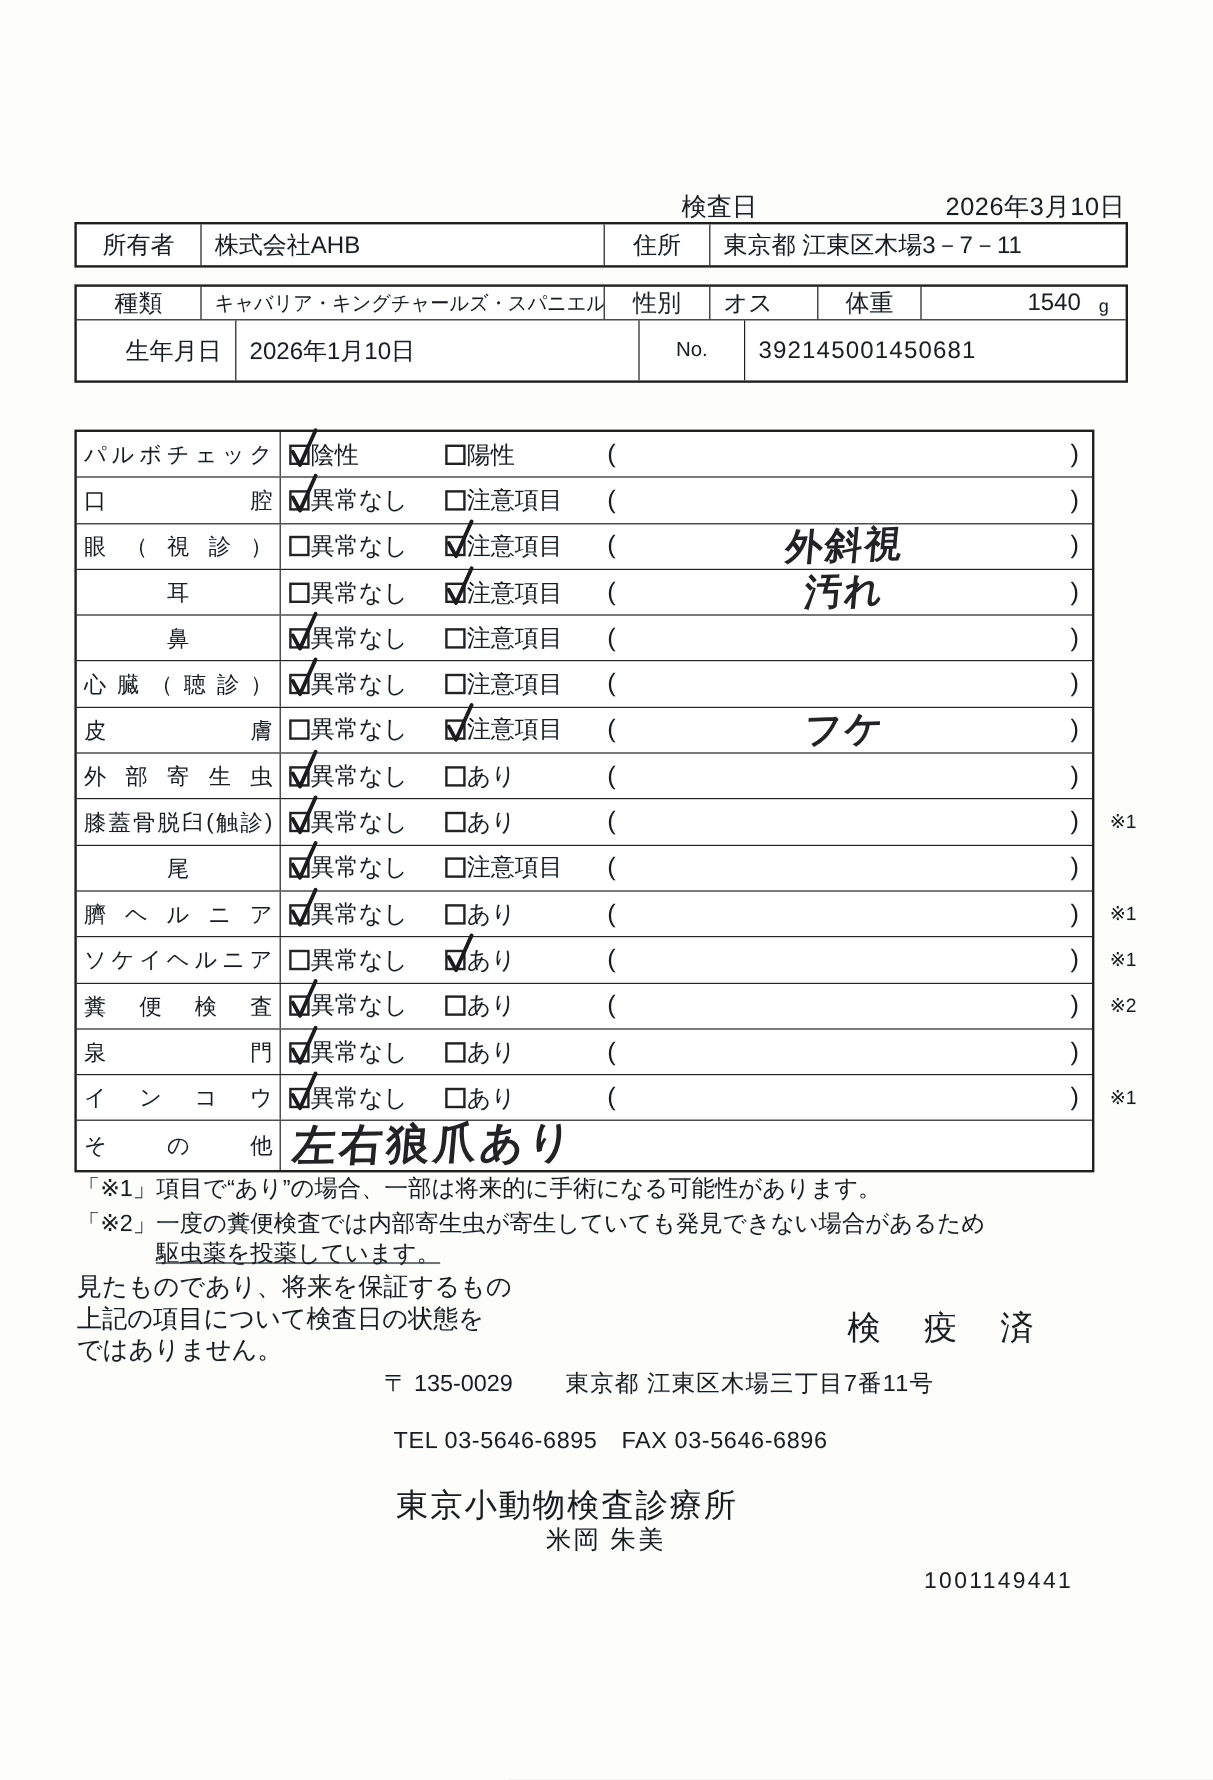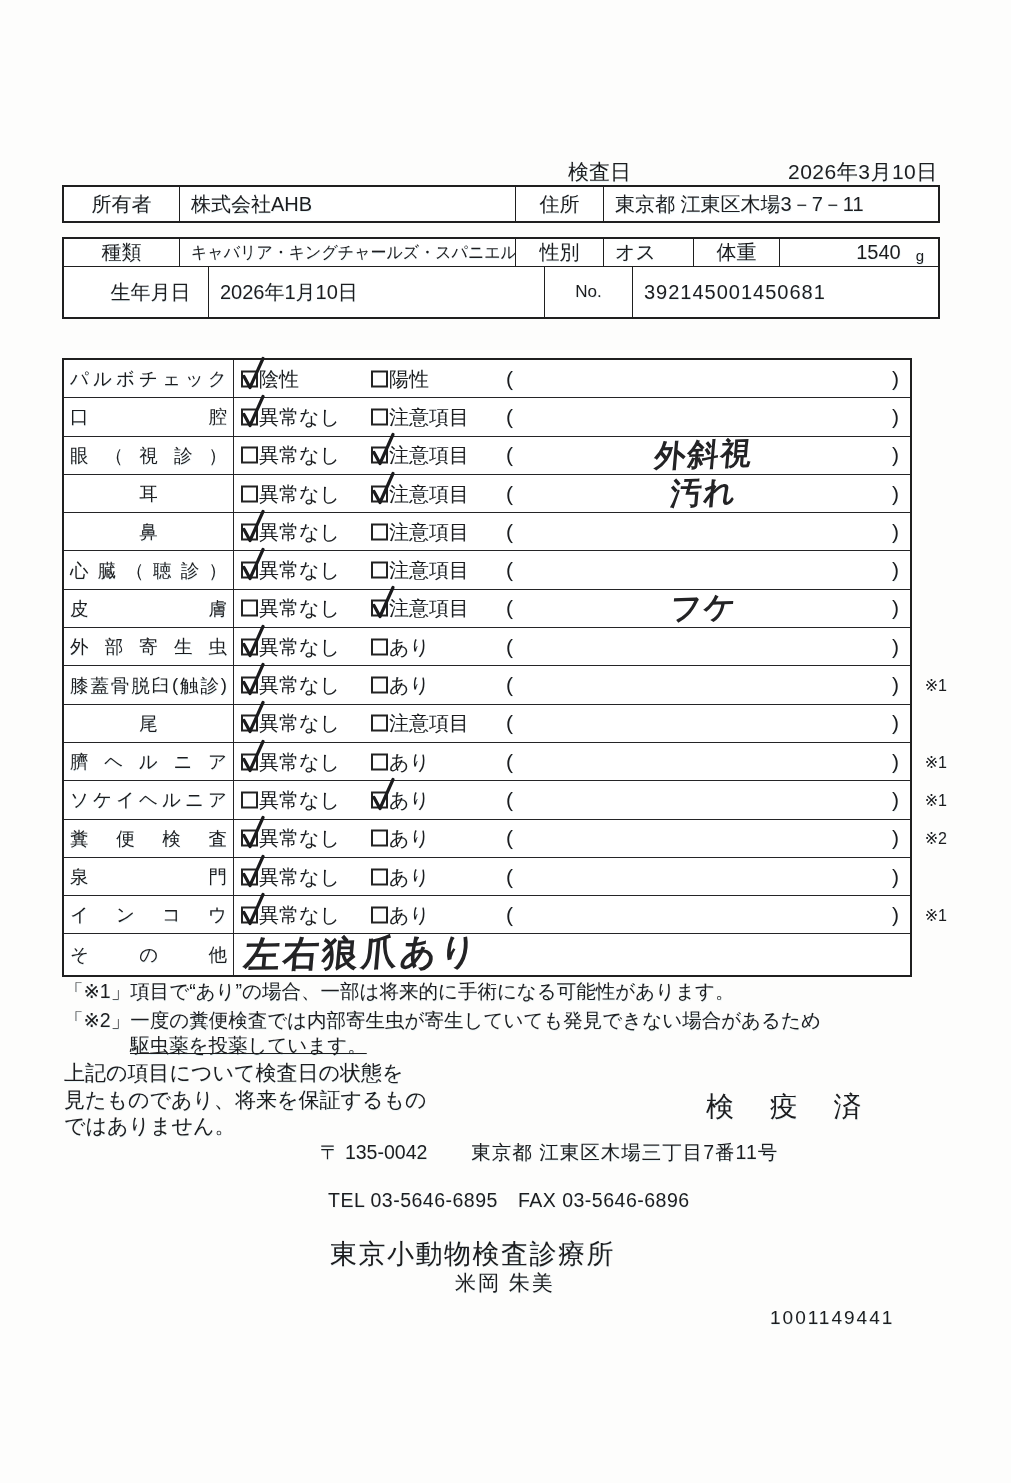--- a/index.html
+++ b/index.html
@@ -28,21 +28,21 @@
   .htable .hrow { display:flex; width:100%; }
   .hcell { display:flex; align-items:center; font-size:20px; border-right:1.6px solid #1f1f1f; overflow:hidden; }
   .hcell:last-child { border-right:none; }
   .hcell.lab { justify-content:center; }
   .hcell.val { padding-left:11px; }
   .owner-table { top:185px; height:38px; }
   .owner-table .hrow { height:100%; }
   .animal-table { top:237px; height:82px; }
   .animal-table .hrow.ra { height:43px; border-bottom:1.6px solid #1f1f1f; }
   .animal-table .hrow.rb { height:100%;margin-left:29px; }
-  .w-lab1 { width:116px; }
+  .w-lab1 { width:104px; }
   .w-val1 { width:336px; }
   .w-lab2 { width:88px; }
   .w-sex  { width:90px; }
   .w-wlab { width:86px; }
   .breed  { font-size:17px; white-space:nowrap; }
   .breed span { display:inline-block; transform:scaleX(0.94); transform-origin:left center; }
   .weight-cell { flex:1; justify-content:flex-end; padding-right:14px; border-right:none; }
   .weight-unit { font-size:15px; margin-left:15px; margin-top:5px; }
   .no-lab { font-size:17px; }
 
@@ -529,28 +529,28 @@
       </div>
     </div>
 
   <div class="footnotes">
     <div class="fline1">「※1」項目で“あり”の場合、一部は将来的に手術になる可能性があります。</div>
     <div class="fline2">「※2」一度の糞便検査では内部寄生虫が寄生していても発見できない場合があるため</div>
     <div class="fline3">駆虫薬を投薬しています。</div>
   </div>
 
   <div class="disclaimer">
+    <div>見たものであり、将来を保証するもの</div>
     <div>上記の項目について検査日の状態を</div>
-    <div>見たものであり、将来を保証するもの</div>
     <div>ではありません。</div>
   </div>
 
   <div class="stamp">検 疫 済</div>
 
   <div class="postal-line">
-    <span>〒 135-0042</span><span class="addr">東京都 江東区木場三丁目7番11号</span>
+    <span>〒 135-0029</span><span class="addr">東京都 江東区木場三丁目7番11号</span>
   </div>
   <div class="tel-line">TEL 03-5646-6895　FAX 03-5646-6896</div>
   <div class="clinic-name">東京小動物検査診療所</div>
   <div class="vet-name">米岡 朱美</div>
   <div class="doc-number">1001149441</div>
 
 </div>
 
 </body></html>

